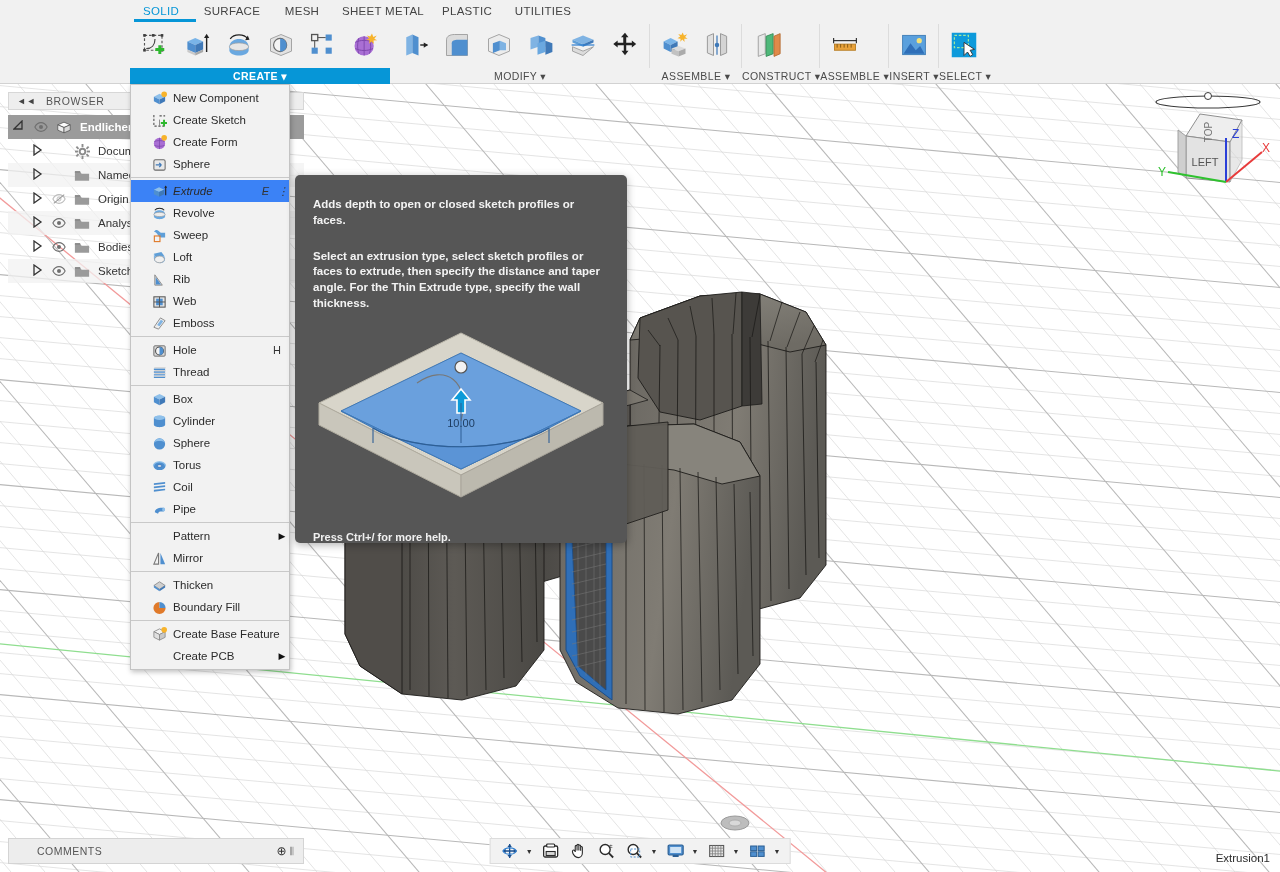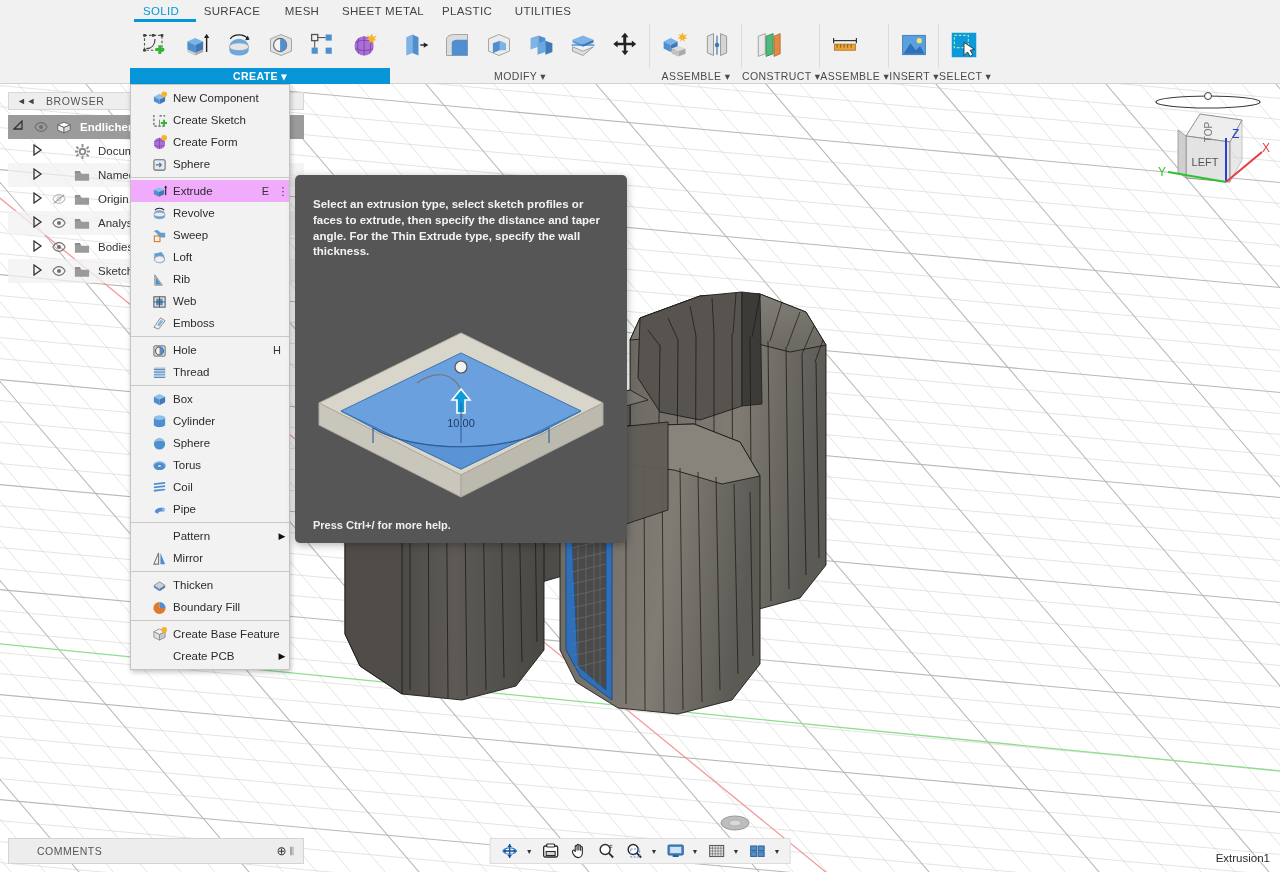--- a/index.html
+++ b/index.html
@@ -89,21 +89,21 @@
   #create-menu {
     position: absolute; left: 130px; top: 84px; width: 160px;
     background: #f2f2f2; border: 1px solid #c4c4c4;
     box-shadow: 1px 2px 5px rgba(0,0,0,.25);
     padding: 2px 0; z-index: 40;
   }
   .mi {
     position: relative; height: 22px; display: flex; align-items: center;
     font-size: 11.5px; color: #2b2b2b; cursor: pointer; padding-left: 18px;
   }
-  .mi.selected { background: #f0abfc; }
+  .mi.selected { background: #3b82f6; font-style: italic; }
   .mi .mi-icon { width: 20px; height: 16px; display: flex; align-items: center; justify-content: center; flex: 0 0 20px; }
   .mi .mi-label { padding-left: 4px; flex: 1; white-space: nowrap; }
   .mi .mi-key { font-size: 11px; color: #333; padding-right: 8px; }
   .mi .mi-dots { width: 12px; text-align: center; font-size: 11px; color: #333; letter-spacing: 0; line-height: 7px; }
   .mi .mi-arrow { width: 14px; text-align: center; font-size: 9px; color: #111; }
   .mi.noicon .mi-label { padding-left: 24px; }
   .msep { height: 1px; background: #c9c9c9; margin: 2px 0; }
 
   
   #tooltip {
@@ -111,21 +111,21 @@
     background: #565656; border-radius: 5px; color: #fff; z-index: 60;
     box-shadow: 0 2px 8px rgba(0,0,0,.3);
   }
   #tt-body { padding: 22px 18px 0 18px; }
   #tt-body p {
     font-size: 11.5px; font-weight: bold; line-height: 1.37; color: #f3f3f3;
   }
   #tt-body p + p { margin-top: 20px; }
   #tt-img { position: absolute; left: 18px; top: 150px; width: 296px; height: 185px; }
   #tt-footer {
-    position: absolute; left: 18px; bottom: 12px; font-size: 11px; font-weight: bold; color: #f0f0f0;
+    position: absolute; left: 18px; bottom: 0; font-size: 11px; font-weight: bold; color: #f0f0f0;
   }
 
   
   #viewcube { position: absolute; right: 6px; top: 90px; width: 140px; height: 112px; z-index: 20; }
 
   
   #comments-bar {
     position: absolute; left: 8px; bottom: 8px; width: 296px; height: 26px;
     background: #ededed; border: 1px solid #d4d4d4;
     display: flex; align-items: center; padding: 0 6px 0 28px;
@@ -1177,20 +1177,21 @@
         </div>
         <div class="mi noicon">
           <span class="mi-label">Create PCB</span>
           <span class="mi-arrow">▶</span>
         </div>
       </div>
   </div>
 
   <div id="tooltip">
     <div id="tt-body">
+      <p>Adds depth to open or closed sketch profiles or faces.</p>
       <p>Select an extrusion type, select sketch profiles or faces to extrude, then specify the distance and taper angle. For the Thin Extrude type, specify the wall thickness.</p>
     </div>
     <svg id="tt-img" viewBox="0 0 296 185">
 
       <polygon points="148,8 290,78 148,150 6,78" fill="#d8d5ca" stroke="#b9b5a8" stroke-width="1"></polygon>
       <polygon points="6,78 148,150 148,172 6,100" fill="#c9c6bb" stroke="#b0ac9f" stroke-width="1"></polygon>
       <polygon points="290,78 148,150 148,172 290,100" fill="#bcb9ae" stroke="#a8a49a" stroke-width="1"></polygon>
 
       <polygon points="148,28 268,86 148,144 28,86" fill="#c4c1b6" stroke="#aaa69a" stroke-width="0.8"></polygon>
 

